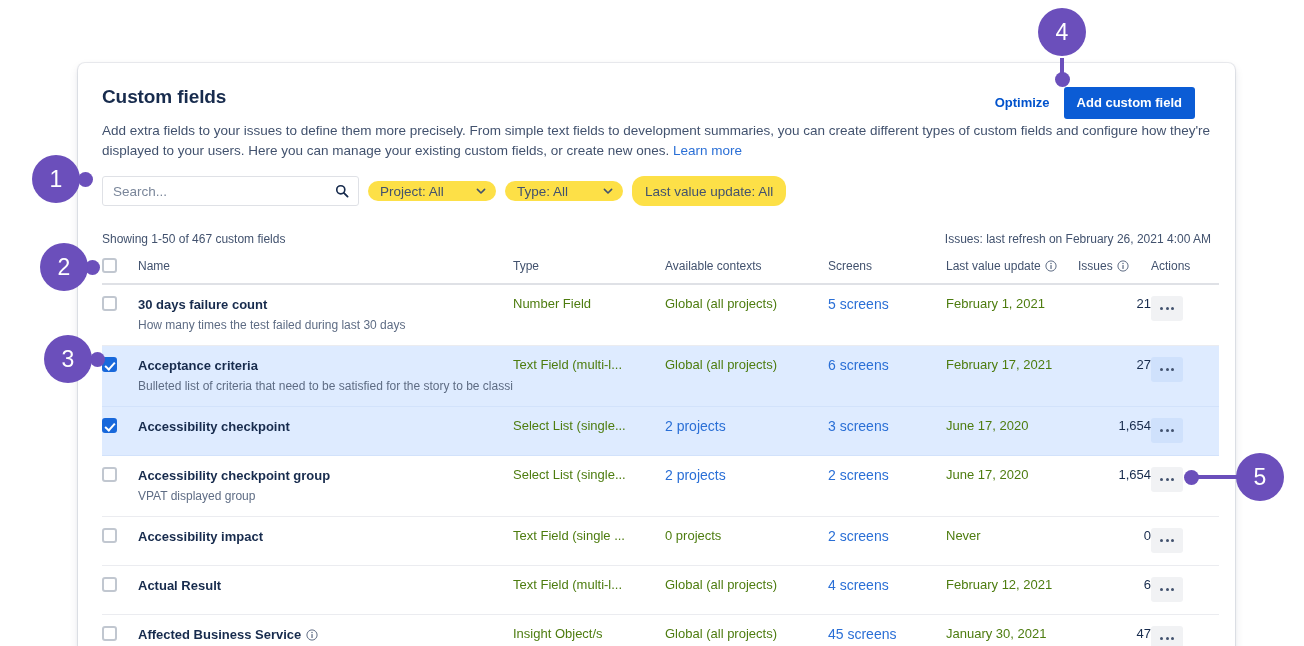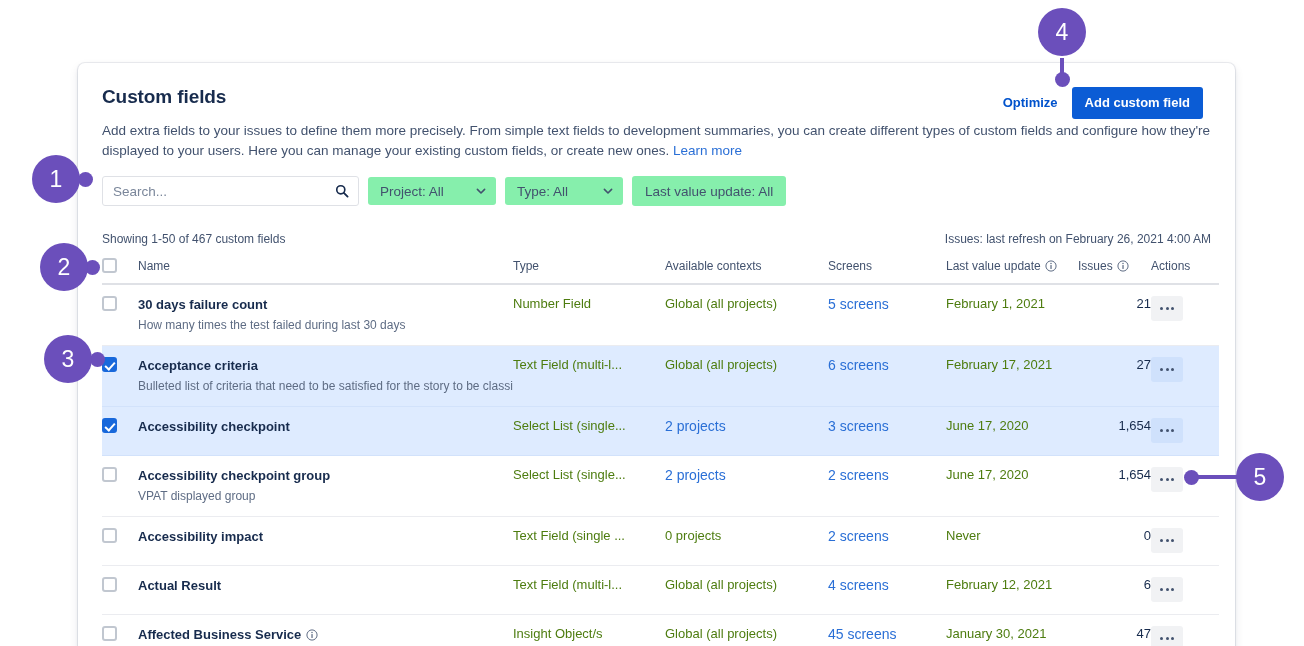--- a/index.html
+++ b/index.html
@@ -45,21 +45,21 @@
     font-size: 19px;
     font-weight: 600;
     color: #172B4D;
     letter-spacing: -0.1px;
     line-height: 24px;
     margin-bottom: 12px;
   }
 
   .header-actions {
     position: absolute;
-    right: 32px;
+    right: 40px;
     top: 24px;
     display: flex;
     align-items: center;
     gap: 14px;
   }
 
   .optimize-link {
     font-size: 13px;
     font-weight: 600;
     color: #0052CC;
@@ -127,24 +127,24 @@
   .search-icon {
     position: absolute;
     right: 9px;
     top: 50%;
     transform: translateY(-50%);
     width: 14px; height: 14px;
     pointer-events: none;
   }
 
   .filter-select {
-    height: 28px;
-    background: #86efac;
+    height: 20px;
+    background: #fde047;
     border: none;
-    border-radius: 3px;
+    border-radius: 12px;
     display: flex;
     align-items: center;
     justify-content: space-between;
     padding: 0 9px 0 12px;
     cursor: pointer;
     gap: 10px;
   }
   .filter-select .fs-label {
     font-size: 13.5px;
     color: #42526E;

